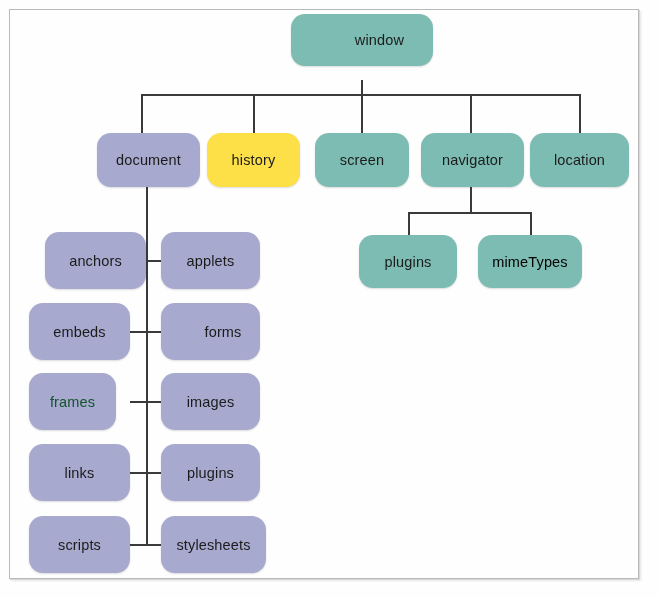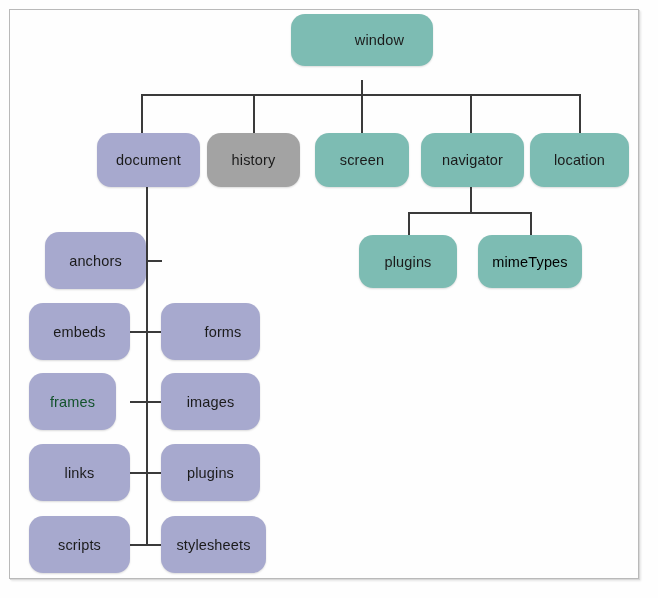--- a/index.html
+++ b/index.html
@@ -92,21 +92,21 @@
     <div class="link link-h" style="left: 130px; top: 472px; width: 32px; background: rgb(58, 58, 58);"></div>
     <div class="link link-h" style="left: 130px; top: 544px; width: 32px; background: rgb(58, 58, 58);"></div>
 
     <div class="node node-teal" style="left: 291px; top: 14px; width: 142px; height: 52px; background: rgb(125, 188, 179); color: rgb(27, 27, 27); padding-left: 35px;">
       <span>window</span>
     </div>
 
     <div class="node node-purple" style="left: 97px; top: 133px; width: 103px; height: 54px; background: rgb(167, 169, 206); color: rgb(27, 27, 27);">
       <span>document</span>
     </div>
-    <div class="node node-teal" style="left: 207px; top: 133px; width: 93px; height: 54px; background: #a3a3a3; color: rgb(27, 27, 27);">
+    <div class="node node-teal" style="left: 207px; top: 133px; width: 93px; height: 54px; background: #fde047; color: rgb(27, 27, 27);">
       <span>history</span>
     </div>
     <div class="node node-teal" style="left: 315px; top: 133px; width: 94px; height: 54px; background: rgb(125, 188, 179); color: rgb(27, 27, 27);">
       <span>screen</span>
     </div>
     <div class="node node-teal" style="left: 421px; top: 133px; width: 103px; height: 54px; background: rgb(125, 188, 179); color: rgb(27, 27, 27);">
       <span>navigator</span>
     </div>
     <div class="node node-teal" style="left: 530px; top: 133px; width: 99px; height: 54px; background: rgb(125, 188, 179); color: rgb(27, 27, 27);">
       <span>location</span>
@@ -128,20 +128,23 @@
     <div class="node node-purple" style="left: 29px; top: 373px; width: 87px; height: 57px; background: rgb(167, 169, 206); color: #14532d;">
       <span>frames</span>
     </div>
     <div class="node node-purple" style="left: 29px; top: 444px; width: 101px; height: 57px; background: rgb(167, 169, 206); color: rgb(27, 27, 27);">
       <span>links</span>
     </div>
     <div class="node node-purple" style="left: 29px; top: 516px; width: 101px; height: 57px; background: rgb(167, 169, 206); color: rgb(27, 27, 27);">
       <span>scripts</span>
     </div>
 
+    <div class="node node-purple" style="left: 161px; top: 232px; width: 99px; height: 57px; background: rgb(167, 169, 206); color: rgb(27, 27, 27);">
+      <span>applets</span>
+    </div>
     <div class="node node-purple" style="left: 161px; top: 303px; width: 99px; height: 57px; background: rgb(167, 169, 206); color: rgb(27, 27, 27); padding-left: 25px;">
       <span>forms</span>
     </div>
     <div class="node node-purple" style="left: 161px; top: 373px; width: 99px; height: 57px; background: rgb(167, 169, 206); color: rgb(27, 27, 27);">
       <span>images</span>
     </div>
     <div class="node node-purple" style="left: 161px; top: 444px; width: 99px; height: 57px; background: rgb(167, 169, 206); color: rgb(27, 27, 27);">
       <span>plugins</span>
     </div>
     <div class="node node-purple" style="left: 161px; top: 516px; width: 105px; height: 57px; background: rgb(167, 169, 206); color: rgb(27, 27, 27);">

